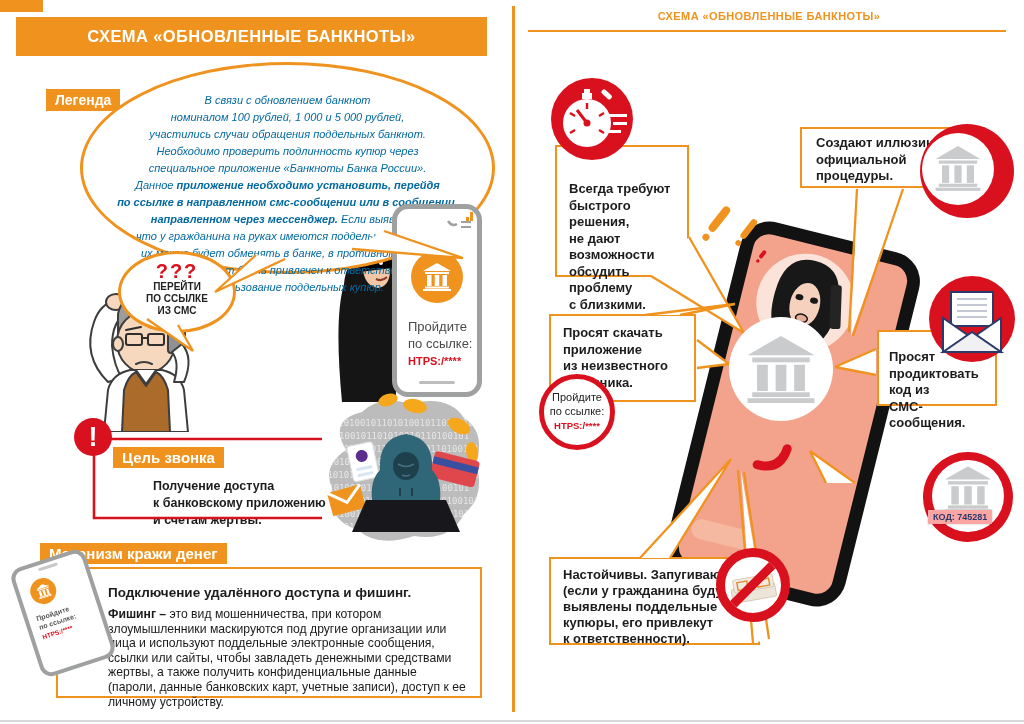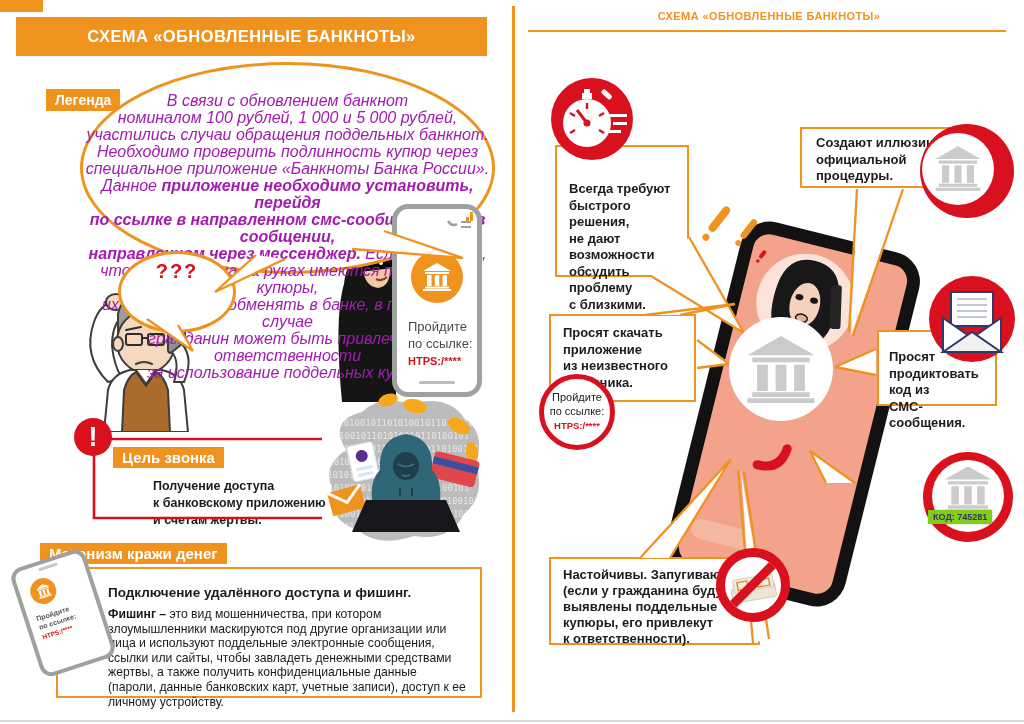--- a/index.html
+++ b/index.html
@@ -44,39 +44,42 @@
 
   <div class="abs z3" style="left:16px;top:17px;width:471px;height:39px;background:var(--orange);color:#fff;
               font-weight:bold;font-size:16.5px;letter-spacing:.4px;text-align:center;line-height:39px;">
     <span>СХЕМА «ОБНОВЛЕННЫЕ БАНКНОТЫ»</span>
   </div>
 
   <div class="lbl" style="left:46px;top:89px;font-size:14px;padding:3px 9px;">Легенда</div>
 
   <div class="abs z3" style="left:80px;top:62px;width:415px;height:212px;background:#fff;border:3px solid var(--orange);
               border-radius:50%;box-sizing:border-box;">
-    <div class="pre" style="margin-top:10px;text-align:center;font-size:16px;line-height:17px;font-style:italic;color:#a21caf;">
+    <div class="pre" style="margin-top:10px;text-align:center;font-size:11px;line-height:17px;font-style:italic;color:#0369a1;">
       <span>В связи с обновлением банкнот
 номиналом 100 рублей, 1 000 и 5 000 рублей,
 участились случаи обращения поддельных банкнот.
 Необходимо проверить подлинность купюр через
 специальное приложение «Банкноты Банка России».
 Данное </span><b>приложение необходимо установить, перейдя
 по ссылке в направленном смс-сообщении или в сообщении,
 направленном через мессенджер.</b><span> Если выявится,
 что у гражданина на руках имеются поддельные купюры,
 их можно будет обменять в банке, в противном случае
 гражданин может быть привлечен к ответственности
 за использование поддельных купюр.</span>
     </div>
   </div>
 
   <div class="abs z3" style="left:118px;top:251px;width:118px;height:82px;background:#fff;border:3px solid var(--orange);
               border-radius:50%;box-sizing:border-box;text-align:center;">
     <div style="color:var(--red);font-weight:bold;font-size:20px;letter-spacing:2px;margin-top:7px;line-height:1;">???</div>
+    <div class="pre" style="font-size:10px;font-weight:bold;line-height:1.22;color:#222;">ПЕРЕЙТИ
+ПО ССЫЛКЕ
+ИЗ СМС</div>
   </div>
 
   <svg class="abs z1" style="left:52px;top:286px;" width="178" height="146" viewBox="0 0 178 146">
     <g stroke="#3d3d3d" stroke-width="2" stroke-linejoin="round" stroke-linecap="round">
       <path d="M56,96 Q30,70 42,36 Q48,18 64,14 L76,26 Q60,34 60,60 Q62,80 70,92 Z" fill="#fff"></path>
       <ellipse cx="64" cy="16" rx="10" ry="8" fill="#F6D8BE"></ellipse>
       <path d="M66,28 Q70,8 94,6 Q116,6 122,24 Q124,32 122,40 Q106,26 84,30 Q70,33 66,48 Z" fill="#9C9C9C"></path>
       <ellipse cx="94" cy="56" rx="29" ry="31" fill="#F6D8BE"></ellipse>
       <ellipse cx="66" cy="58" rx="5" ry="7" fill="#F6D8BE"></ellipse>
       <path d="M74,44 L89,41 M97,41 L112,44" fill="none" stroke="#2e2e2e"></path>
@@ -356,21 +359,21 @@
       <polygon points="62,26 33,46 62,60" fill="#fff" stroke="#2C3A6B" stroke-width="2"></polygon>
       <polygon points="4,60 33,40 62,60" fill="#F1F1F4" stroke="#2C3A6B" stroke-width="2"></polygon>
     </svg>
   </div>
 
   <div class="circle red-bg" style="left:923px;top:452px;width:90px;height:90px;">
     <div style="position:absolute;left:9px;top:8px;width:72px;height:72px;border-radius:50%;background:#fff;"></div>
     <svg width="50" height="47" viewBox="0 0 60 56" style="position:absolute;left:20px;top:14px;color:#C9CBCD;">
         <use href="#sym-bank"></use>
       </svg>
-    <div style="position:absolute;left:5px;top:58px;background:#84cc16;color:#2C3A6B;font-weight:bold;
+    <div style="position:absolute;left:5px;top:58px;background:#fca5a5;color:#2C3A6B;font-weight:bold;
                 font-size:9px;padding:2px 5px;white-space:nowrap;box-shadow:0 0 2px rgba(0,0,0,.25);">КОД: 745281</div>
   </div>
 
   <div class="circle" style="left:716px;top:548px;width:74px;height:74px;background:#fff;border:9px solid var(--red);
               box-sizing:border-box;overflow:hidden;">
     <svg width="56" height="48" viewBox="0 0 56 48" style="position:absolute;left:0px;top:5px;">
       <g transform="rotate(-10 28 26)">
         <rect x="6" y="24" width="44" height="14" rx="2" fill="#EDE5D8" stroke="#D6C9B6"></rect>
         <rect x="9" y="15" width="40" height="13" rx="2" fill="#F2EBDF" stroke="#D6C9B6"></rect>
         <rect x="13" y="18" width="10" height="8" fill="none" stroke="#E08A2E" stroke-width="1.4"></rect>

